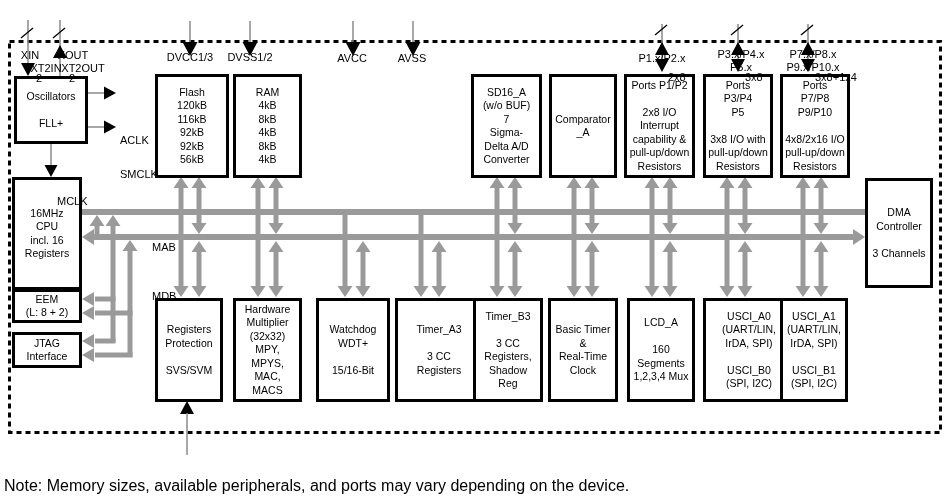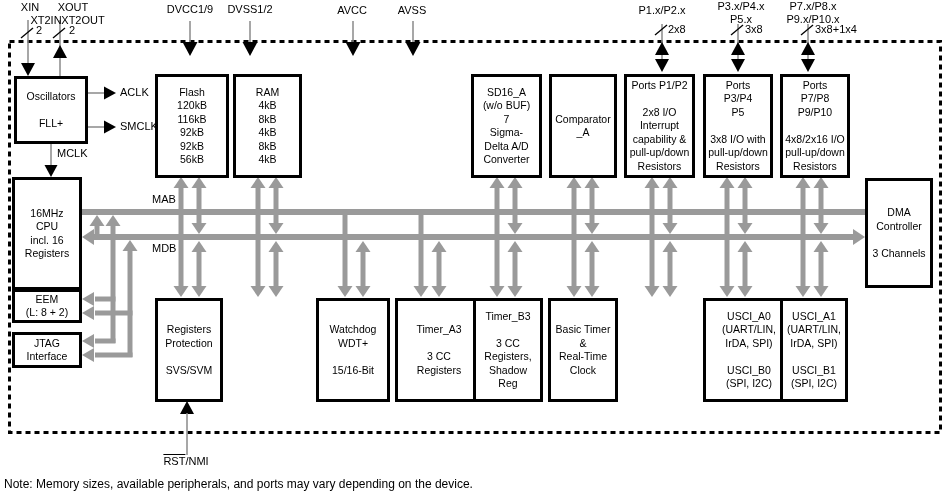--- a/index.html
+++ b/index.html
@@ -2,23 +2,23 @@
 <html><head>
 <meta charset="utf-8">
 <style>
   html,body{margin:0;padding:0;background:#fff;}
   #stage{position:relative;width:945px;height:500px;background:#fff;
          font-family:"Liberation Sans", sans-serif;color:#000;overflow:hidden;}
   #wires{position:absolute;left:0;top:0;width:945px;height:500px;}
   .block{position:absolute;box-sizing:border-box;border:3px solid #000;background:#fff;
          display:flex;flex-direction:column;align-items:center;justify-content:center;
          text-align:center;font-size:10.5px;line-height:13.5px;white-space:pre-line;z-index:3;}
-  .lbl{position:absolute;font-size:11px;line-height:12px;white-space:nowrap;z-index:4;}
+  .lbl{position:absolute;font-size:11px;line-height:12px;white-space:nowrap;z-index:4;margin-top:48px;}
   .lblc{transform:translateX(-50%);}
-  .note{position:absolute;left:4px;top:477px;font-size:12px;z-index:4;}
+  .note{position:absolute;left:4px;top:477px;font-size:16px;z-index:4;}
   .ovl{text-decoration:overline;}
 </style>
 </head>
 <body>
 
 <div id="stage">
   <svg id="wires" xmlns="http://www.w3.org/2000/svg" viewBox="0 0 945 500">
       <rect x="9.5" y="41.5" width="931" height="391" fill="none" stroke="#000000" stroke-width="3" stroke-dasharray="5,4"></rect>
       <line x1="20" y1="274" x2="20" y2="288" stroke="#c4c4c4" stroke-width="1.5"></line>
       <line x1="28" y1="274" x2="28" y2="288" stroke="#c4c4c4" stroke-width="1.5"></line>
@@ -161,21 +161,21 @@
       <polygon points="187,401 180,414 194,414" fill="#000000"></polygon>
       <line x1="187" y1="413" x2="187" y2="455" stroke="#8a8a8a" stroke-width="1.5"></line>
     </svg>
 
   <div class="lbl lblc" style="left:30px;top:1px">XIN</div>
   <div class="lbl lblc" style="left:73px;top:1px">XOUT</div>
   <div class="lbl lblc" style="left:46px;top:14px">XT2IN</div>
   <div class="lbl lblc" style="left:83px;top:14px">XT2OUT</div>
   <div class="lbl" style="left:36px;top:24px">2</div>
   <div class="lbl" style="left:69px;top:24px">2</div>
-  <div class="lbl lblc" style="left:190px;top:3px">DVCC1/9</div>
+  <div class="lbl lblc" style="left:190px;top:3px">DVCC1/3</div>
   <div class="lbl lblc" style="left:250px;top:3px">DVSS1/2</div>
   <div class="lbl lblc" style="left:352px;top:4px">AVCC</div>
   <div class="lbl lblc" style="left:412px;top:4px">AVSS</div>
   <div class="lbl lblc" style="left:662px;top:4px">P1.x/P2.x</div>
   <div class="lbl" style="left:668px;top:23px">2x8</div>
   <div class="lbl lblc" style="left:741px;top:0px">P3.x/P4.x</div>
   <div class="lbl lblc" style="left:741px;top:13px">P5.x</div>
   <div class="lbl" style="left:745px;top:23px">3x8</div>
   <div class="lbl lblc" style="left:813px;top:0px">P7.x/P8.x</div>
   <div class="lbl lblc" style="left:813px;top:13px">P9.x/P10.x</div>
@@ -241,38 +241,50 @@
 pull-up/down
 Resistors</div>
   <div class="block" style="left:865px;top:178px;width:68px;height:110px">DMA
 Controller
 
 3 Channels</div>
   <div class="block" style="left:155px;top:298px;width:68px;height:104px">Registers
 Protection
 
 SVS/SVM</div>
+  <div class="block" style="left:233px;top:298px;width:69px;height:104px">Hardware
+Multiplier
+(32x32)
+MPY,
+MPYS,
+MAC,
+MACS</div>
   <div class="block" style="left:316px;top:298px;width:74px;height:104px">Watchdog
 WDT+
 
 15/16-Bit</div>
   <div class="block" style="left:395px;top:298px;width:88px;height:104px">Timer_A3
 
 3 CC
 Registers</div>
   <div class="block" style="left:473px;top:298px;width:70px;height:104px">Timer_B3
 
 3 CC
 Registers,
 Shadow
 Reg</div>
   <div class="block" style="left:548px;top:298px;width:70px;height:104px">Basic Timer
 &amp;
 Real-Time
 Clock</div>
+  <div class="block" style="left:627px;top:298px;width:68px;height:104px">LCD_A
+
+160
+Segments
+1,2,3,4 Mux</div>
   <div class="block" style="left:703px;top:298px;width:92px;height:104px">USCI_A0
 (UART/LIN,
 IrDA, SPI)
 
 USCI_B0
 (SPI, I2C)</div>
   <div class="block" style="left:780px;top:298px;width:68px;height:104px">USCI_A1
 (UART/LIN,
 IrDA, SPI)
 

